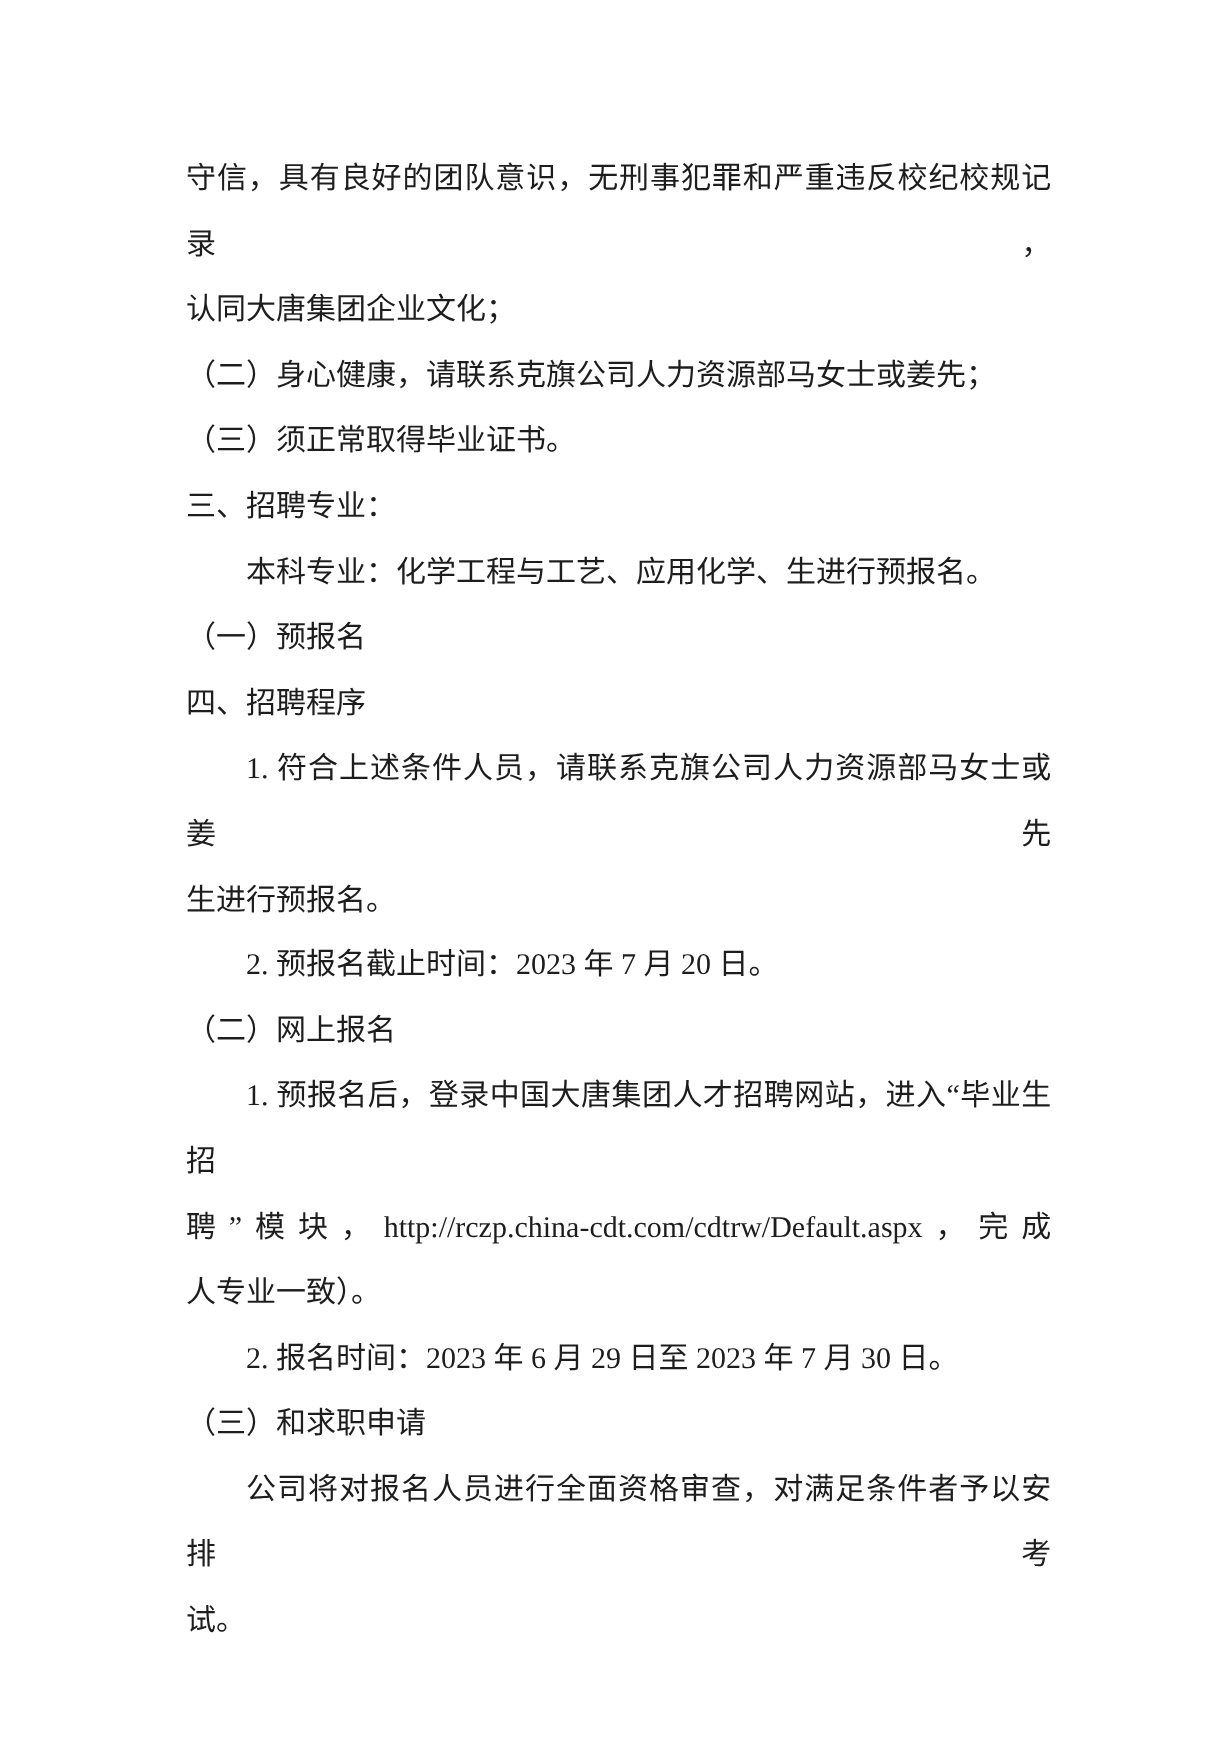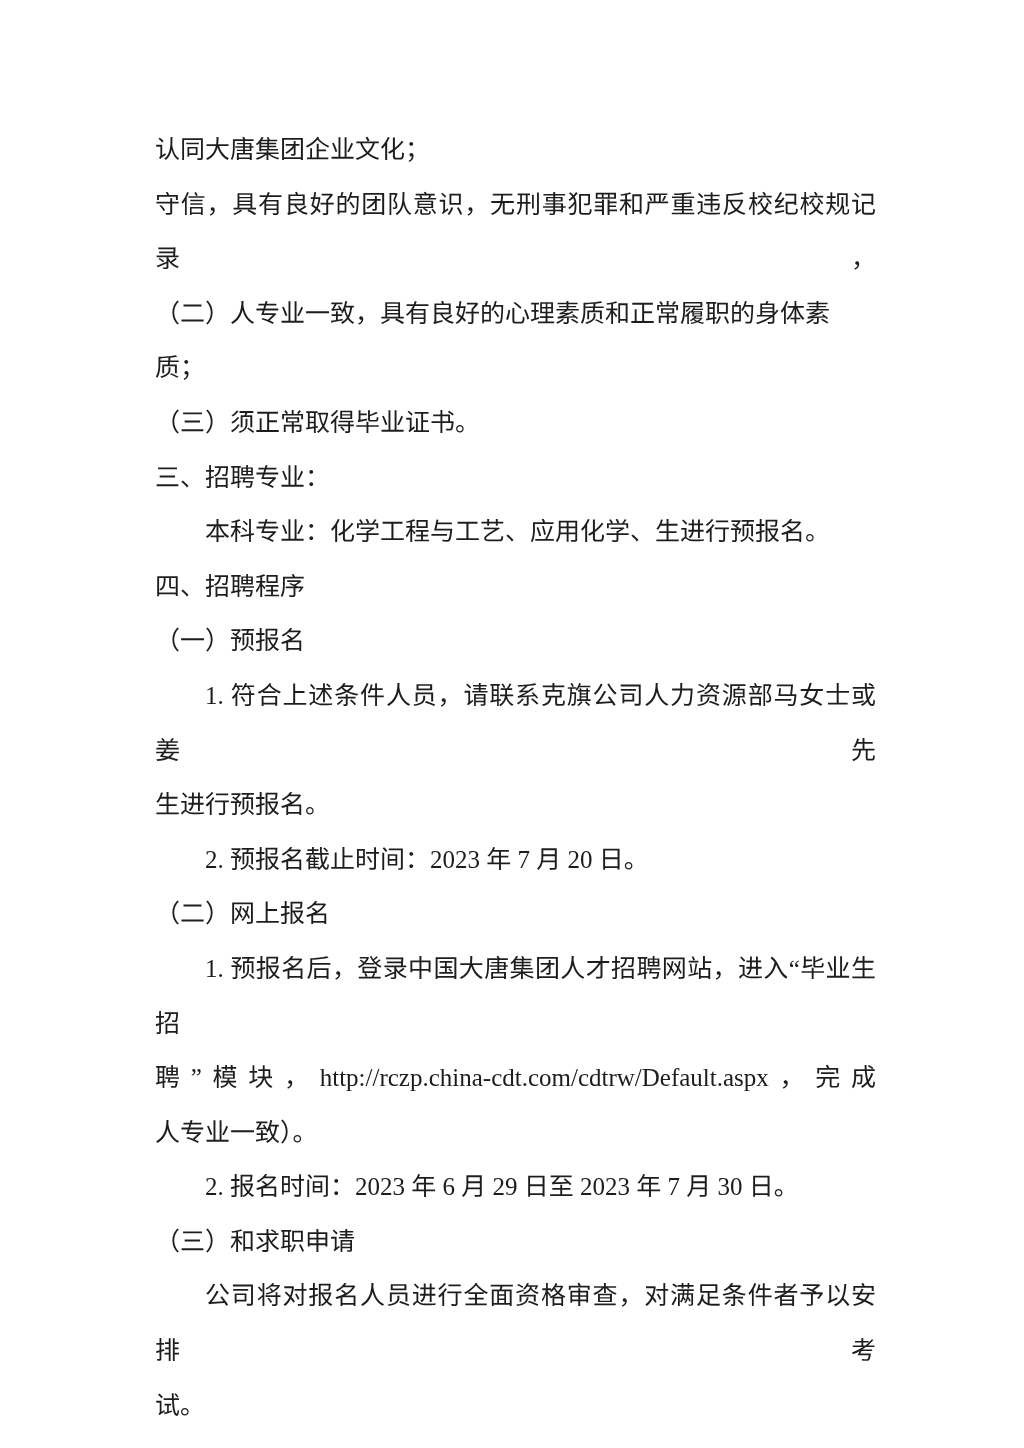--- a/index.html
+++ b/index.html
@@ -39,28 +39,28 @@
   }
   .line.indent {
     text-indent: 50px;
   }
 </style>
 </head>
 <body>
 
 <div class="page" style="background: rgb(255, 255, 255);">
   <div class="doc-body" style="color: rgb(29, 29, 29);">
+      <div class="line justify">守信，具有良好的团队意识，无刑事犯罪和严重违反校纪校规记录，</div>
       <div class="line">认同大唐集团企业文化；</div>
-      <div class="line justify">守信，具有良好的团队意识，无刑事犯罪和严重违反校纪校规记录，</div>
-      <div class="line">（二）人专业一致，具有良好的心理素质和正常履职的身体素质；</div>
+      <div class="line">（二）身心健康，请联系克旗公司人力资源部马女士或姜先；</div>
       <div class="line">（三）须正常取得毕业证书。</div>
       <div class="line">三、招聘专业：</div>
       <div class="line indent">本科专业：化学工程与工艺、应用化学、生进行预报名。</div>
+      <div class="line">（一）预报名</div>
       <div class="line">四、招聘程序</div>
-      <div class="line">（一）预报名</div>
       <div class="line indent justify">1. 符合上述条件人员，请联系克旗公司人力资源部马女士或姜先</div>
       <div class="line">生进行预报名。</div>
       <div class="line indent">2. 预报名截止时间：2023 年 7 月 20 日。</div>
       <div class="line">（二）网上报名</div>
       <div class="line indent justify">1. 预报名后，登录中国大唐集团人才招聘网站，进入“毕业生招</div>
       <div class="line justify">聘”模块，http://rczp.china-cdt.com/cdtrw/Default.aspx，完成</div>
       <div class="line">人专业一致）。</div>
       <div class="line indent">2. 报名时间：2023 年 6 月 29 日至 2023 年 7 月 30 日。</div>
       <div class="line">（三）和求职申请</div>
       <div class="line indent justify">公司将对报名人员进行全面资格审查，对满足条件者予以安排考</div>

